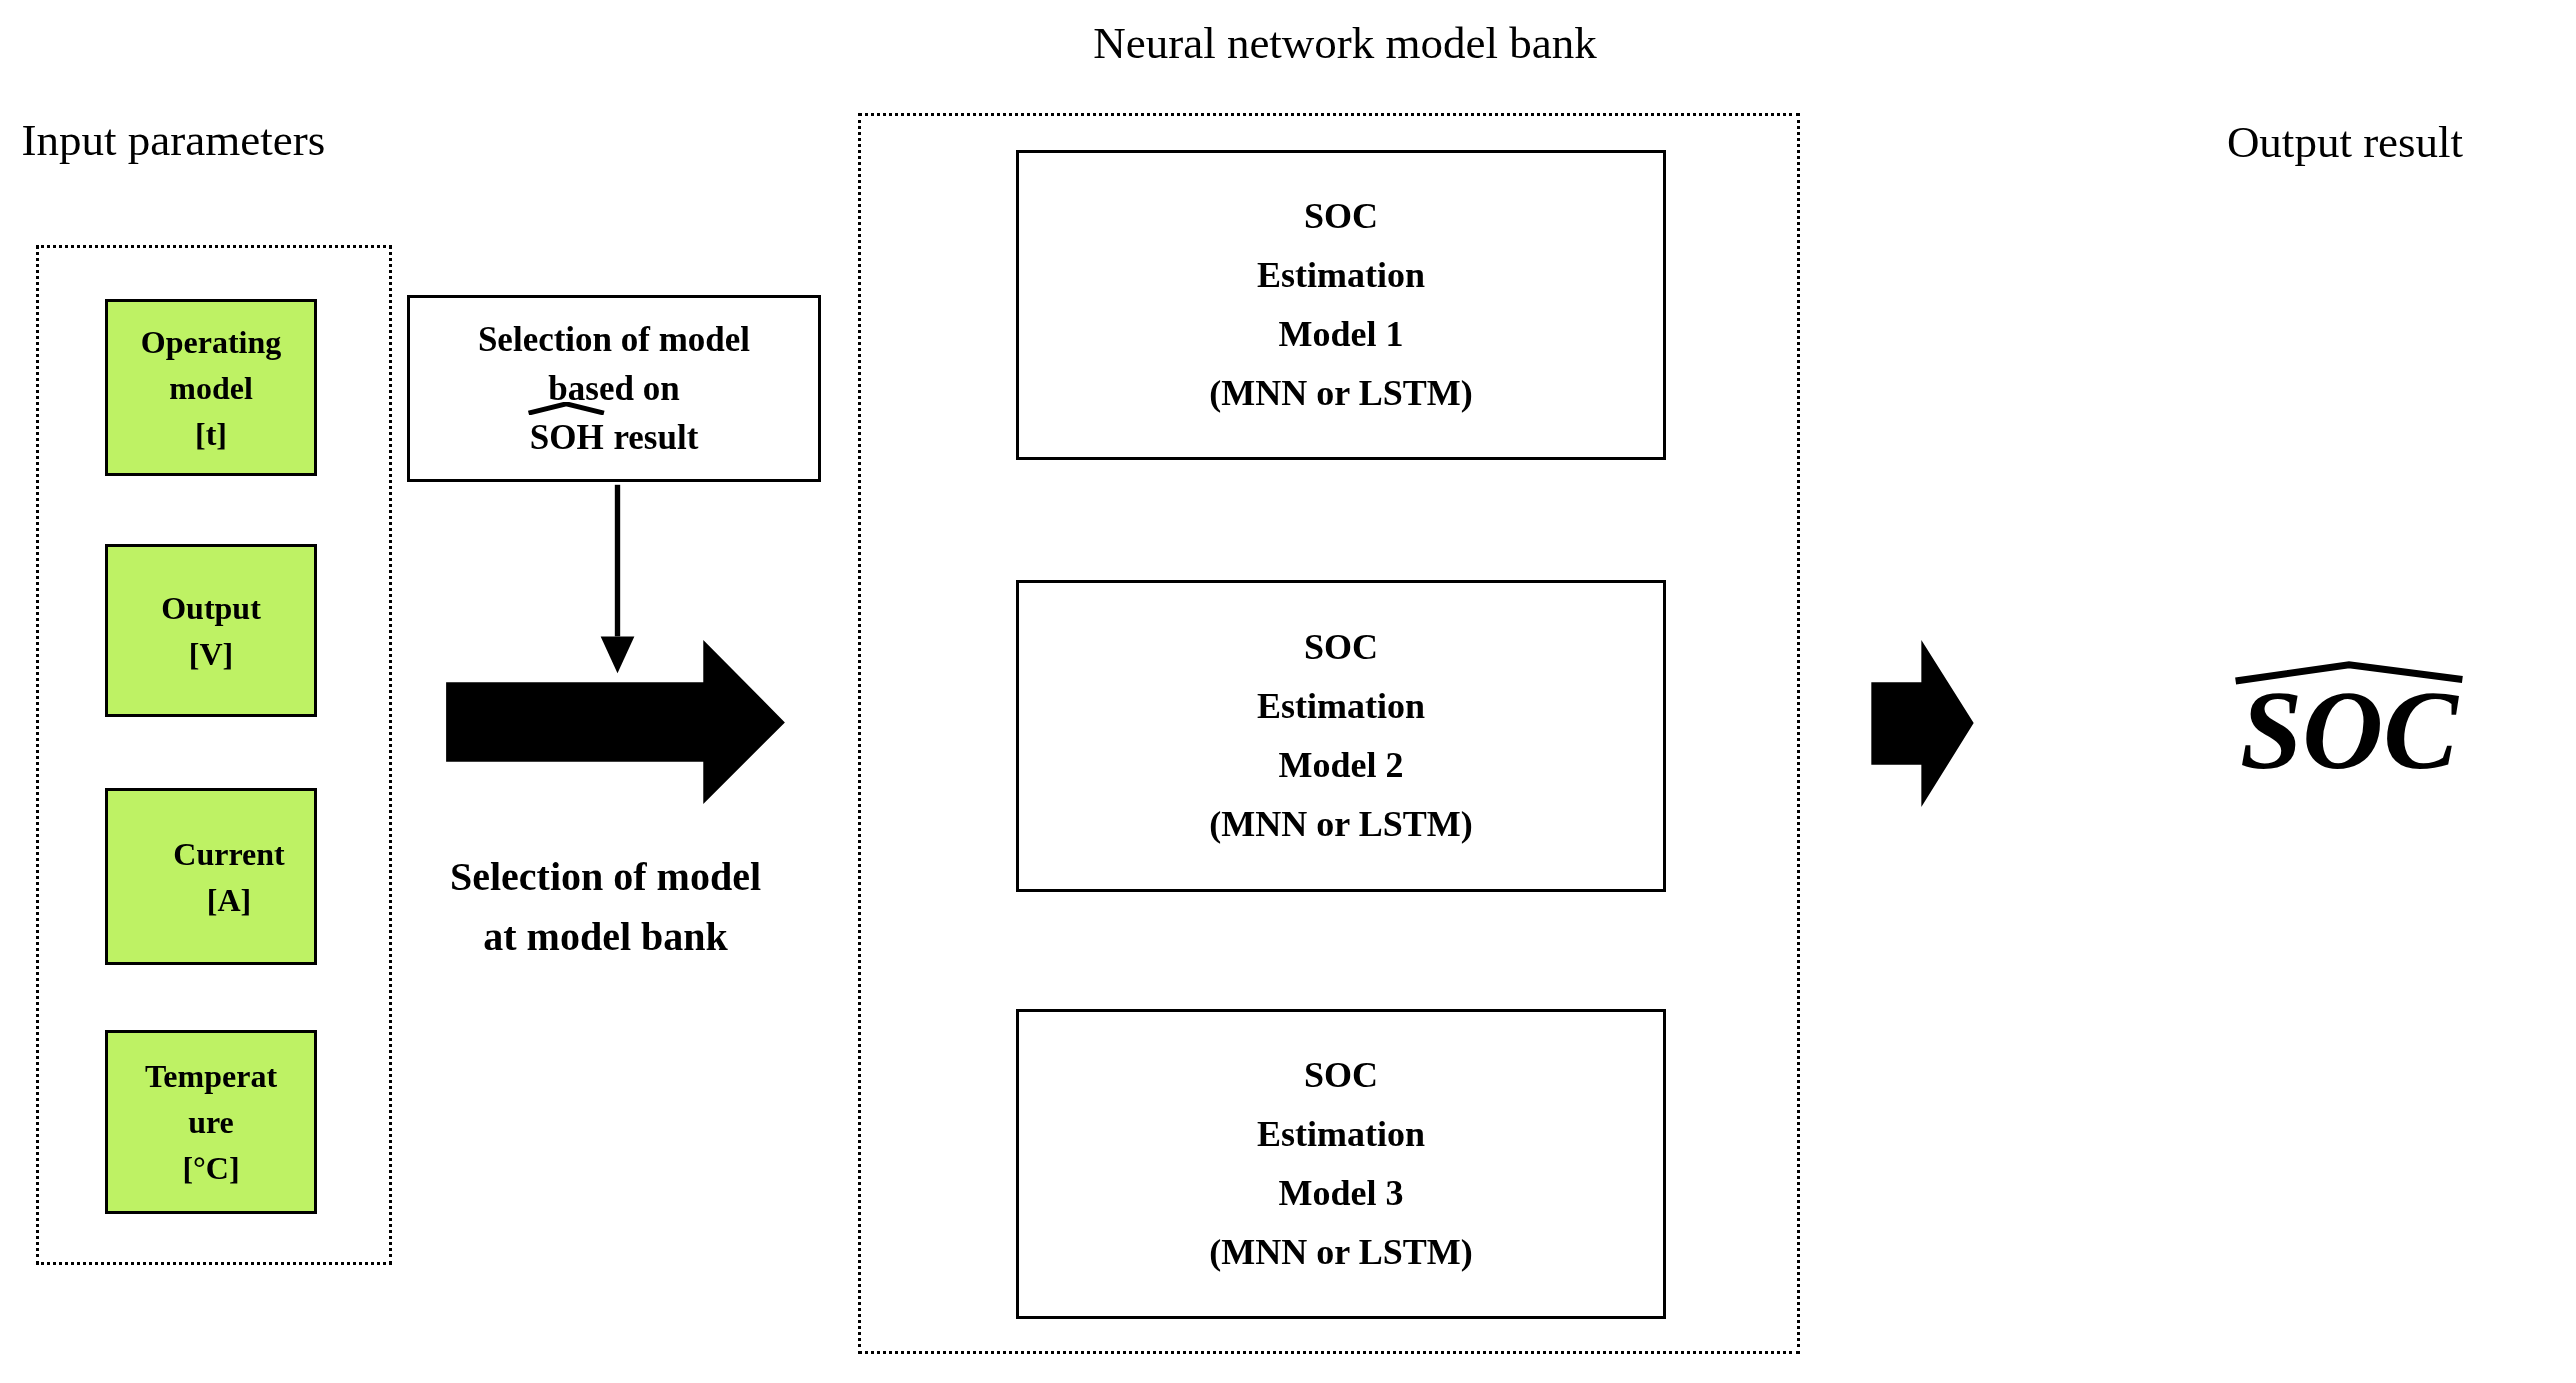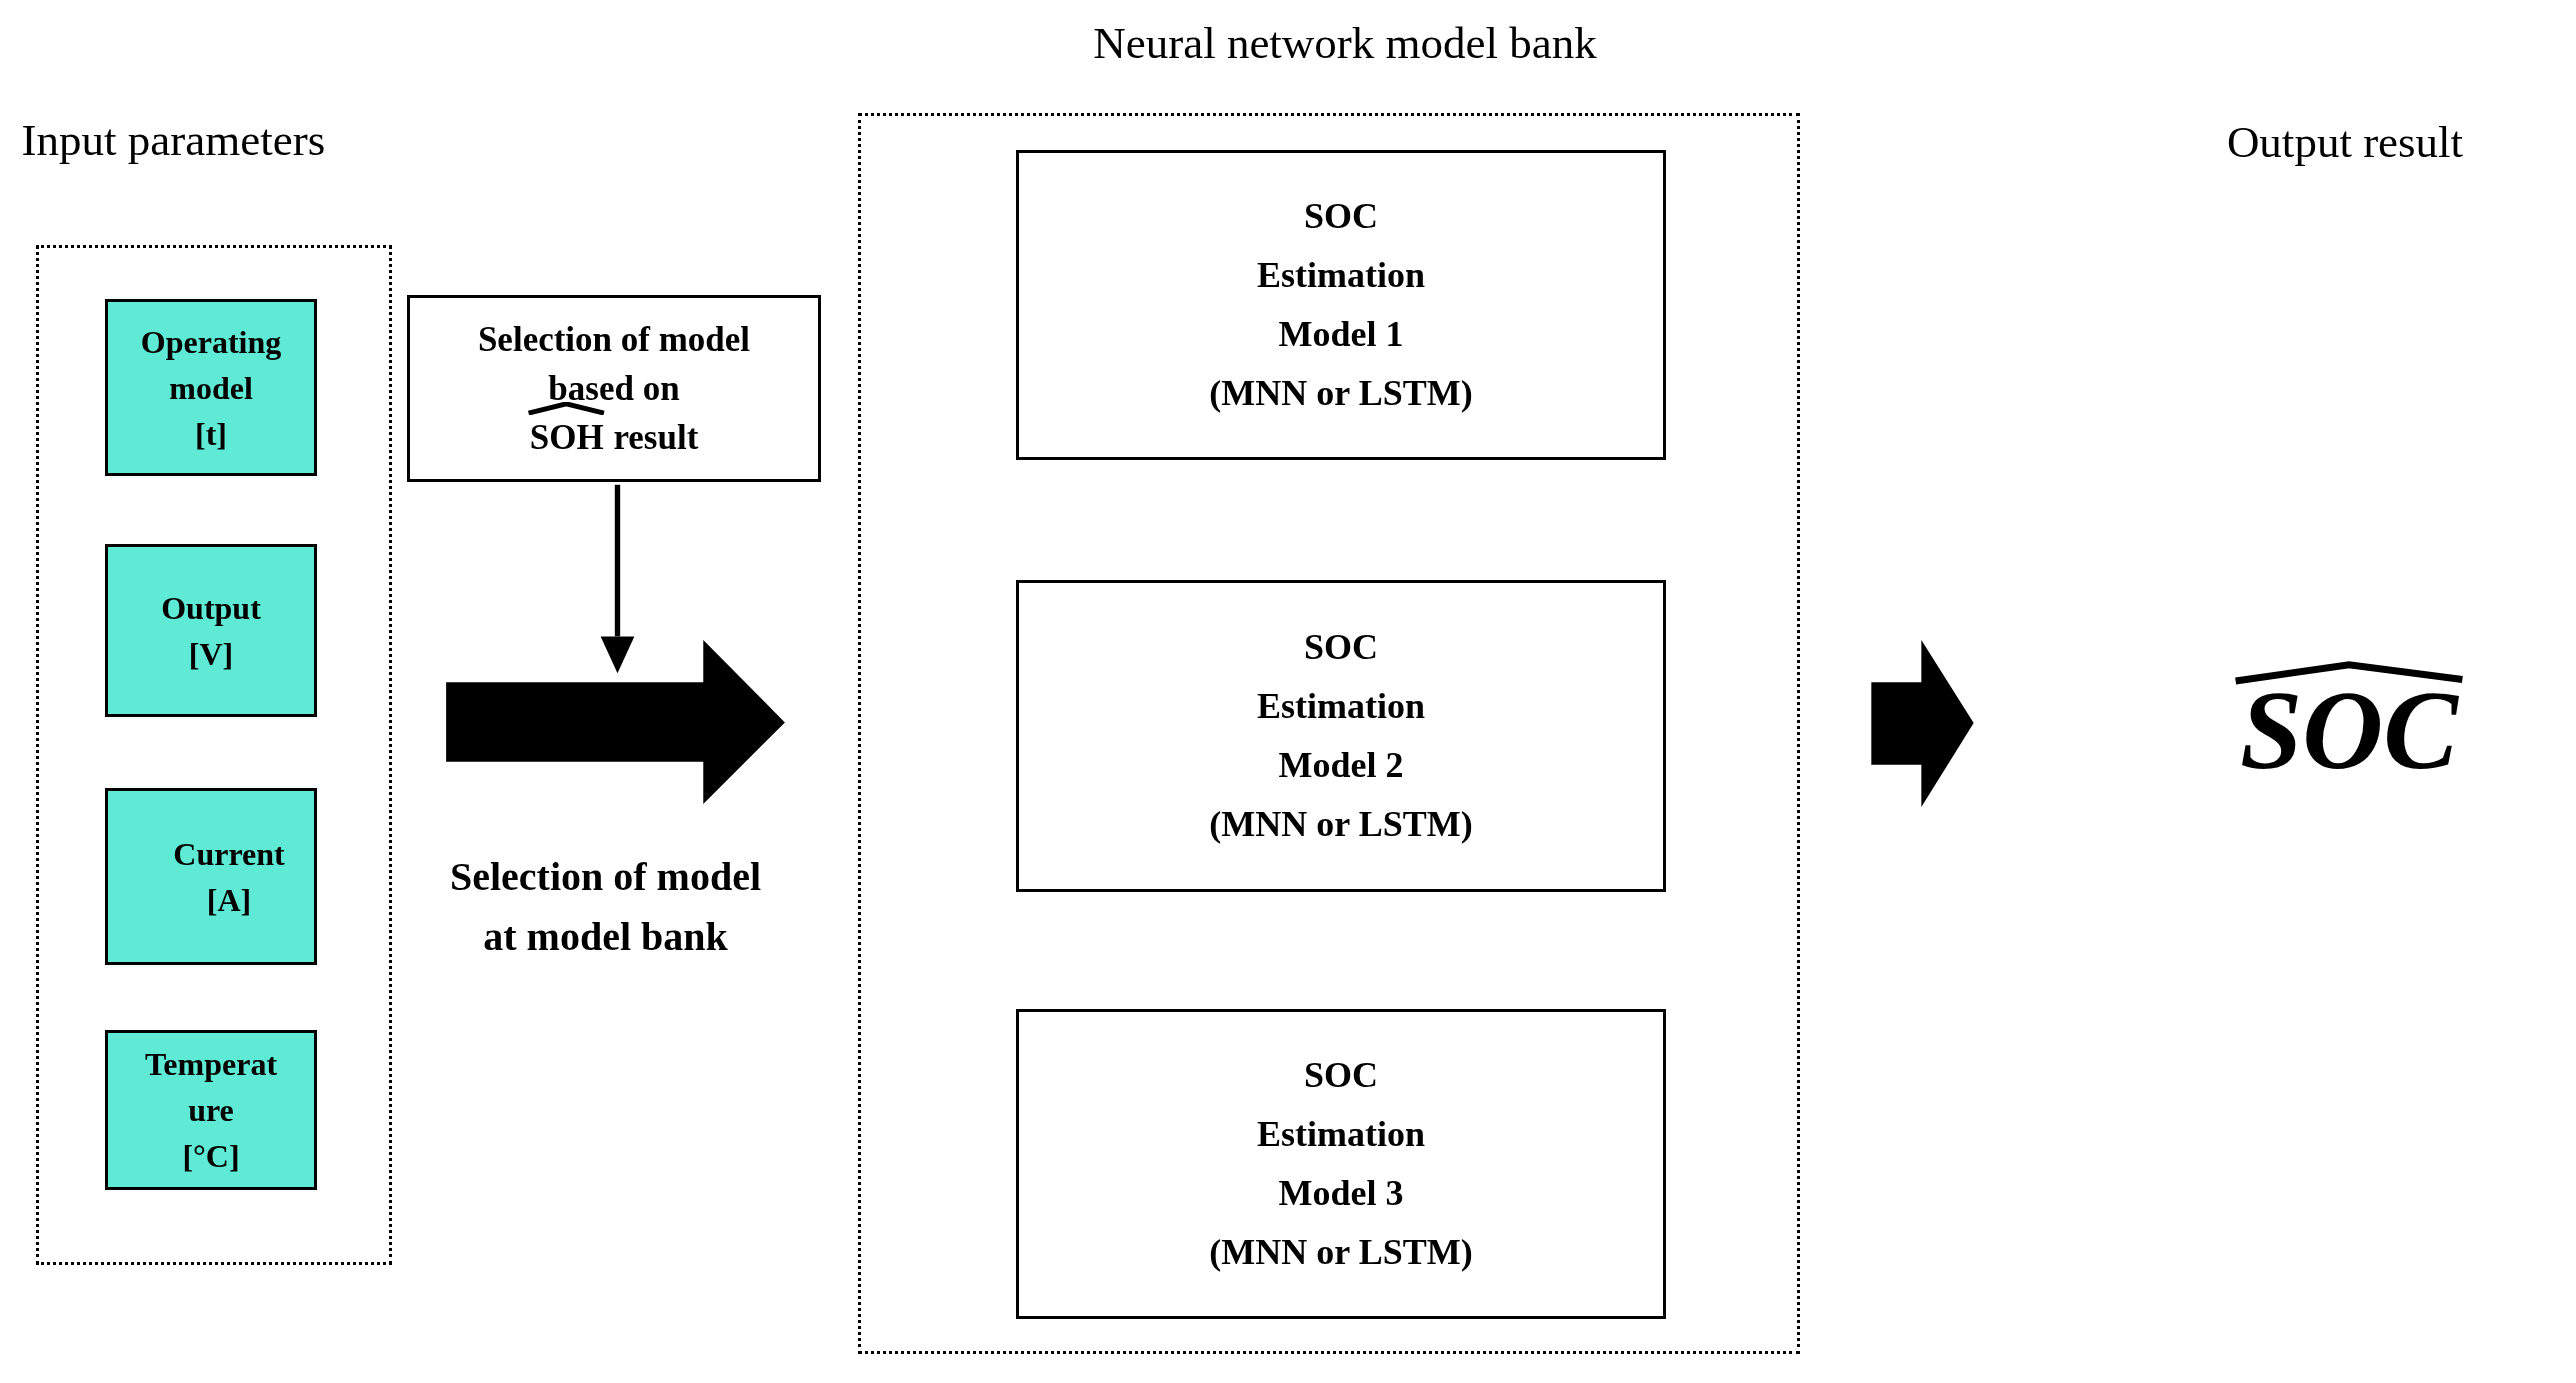--- a/index.html
+++ b/index.html
@@ -31,26 +31,26 @@
 
   .pbox{
     position:absolute;
     left:105px;width:212px;
     border:3.9px solid #000;
     box-sizing:border-box;
     display:flex;flex-direction:column;
     align-items:center;justify-content:center;
     text-align:right;
     font-size:32px;font-weight:700;line-height:46px;
-    background:#5eead4;
+    background:#bef264;
   }
   .p1{top:299px;height:177px;}
   .p2{top:544px;height:173px;}
   .p3{top:788px;height:177px;padding-left:36px;}
-  .p4{top:1030px;height:160px;}
+  .p4{top:1030px;height:184px;}
 
   .selbox{
     position:absolute;
     left:407px;top:295px;width:414px;height:187px;
     border:3.9px solid #000;
     box-sizing:border-box;
     display:flex;flex-direction:column;
     align-items:center;justify-content:center;
     text-align:center;
     font-size:35px;font-weight:700;line-height:49px;

